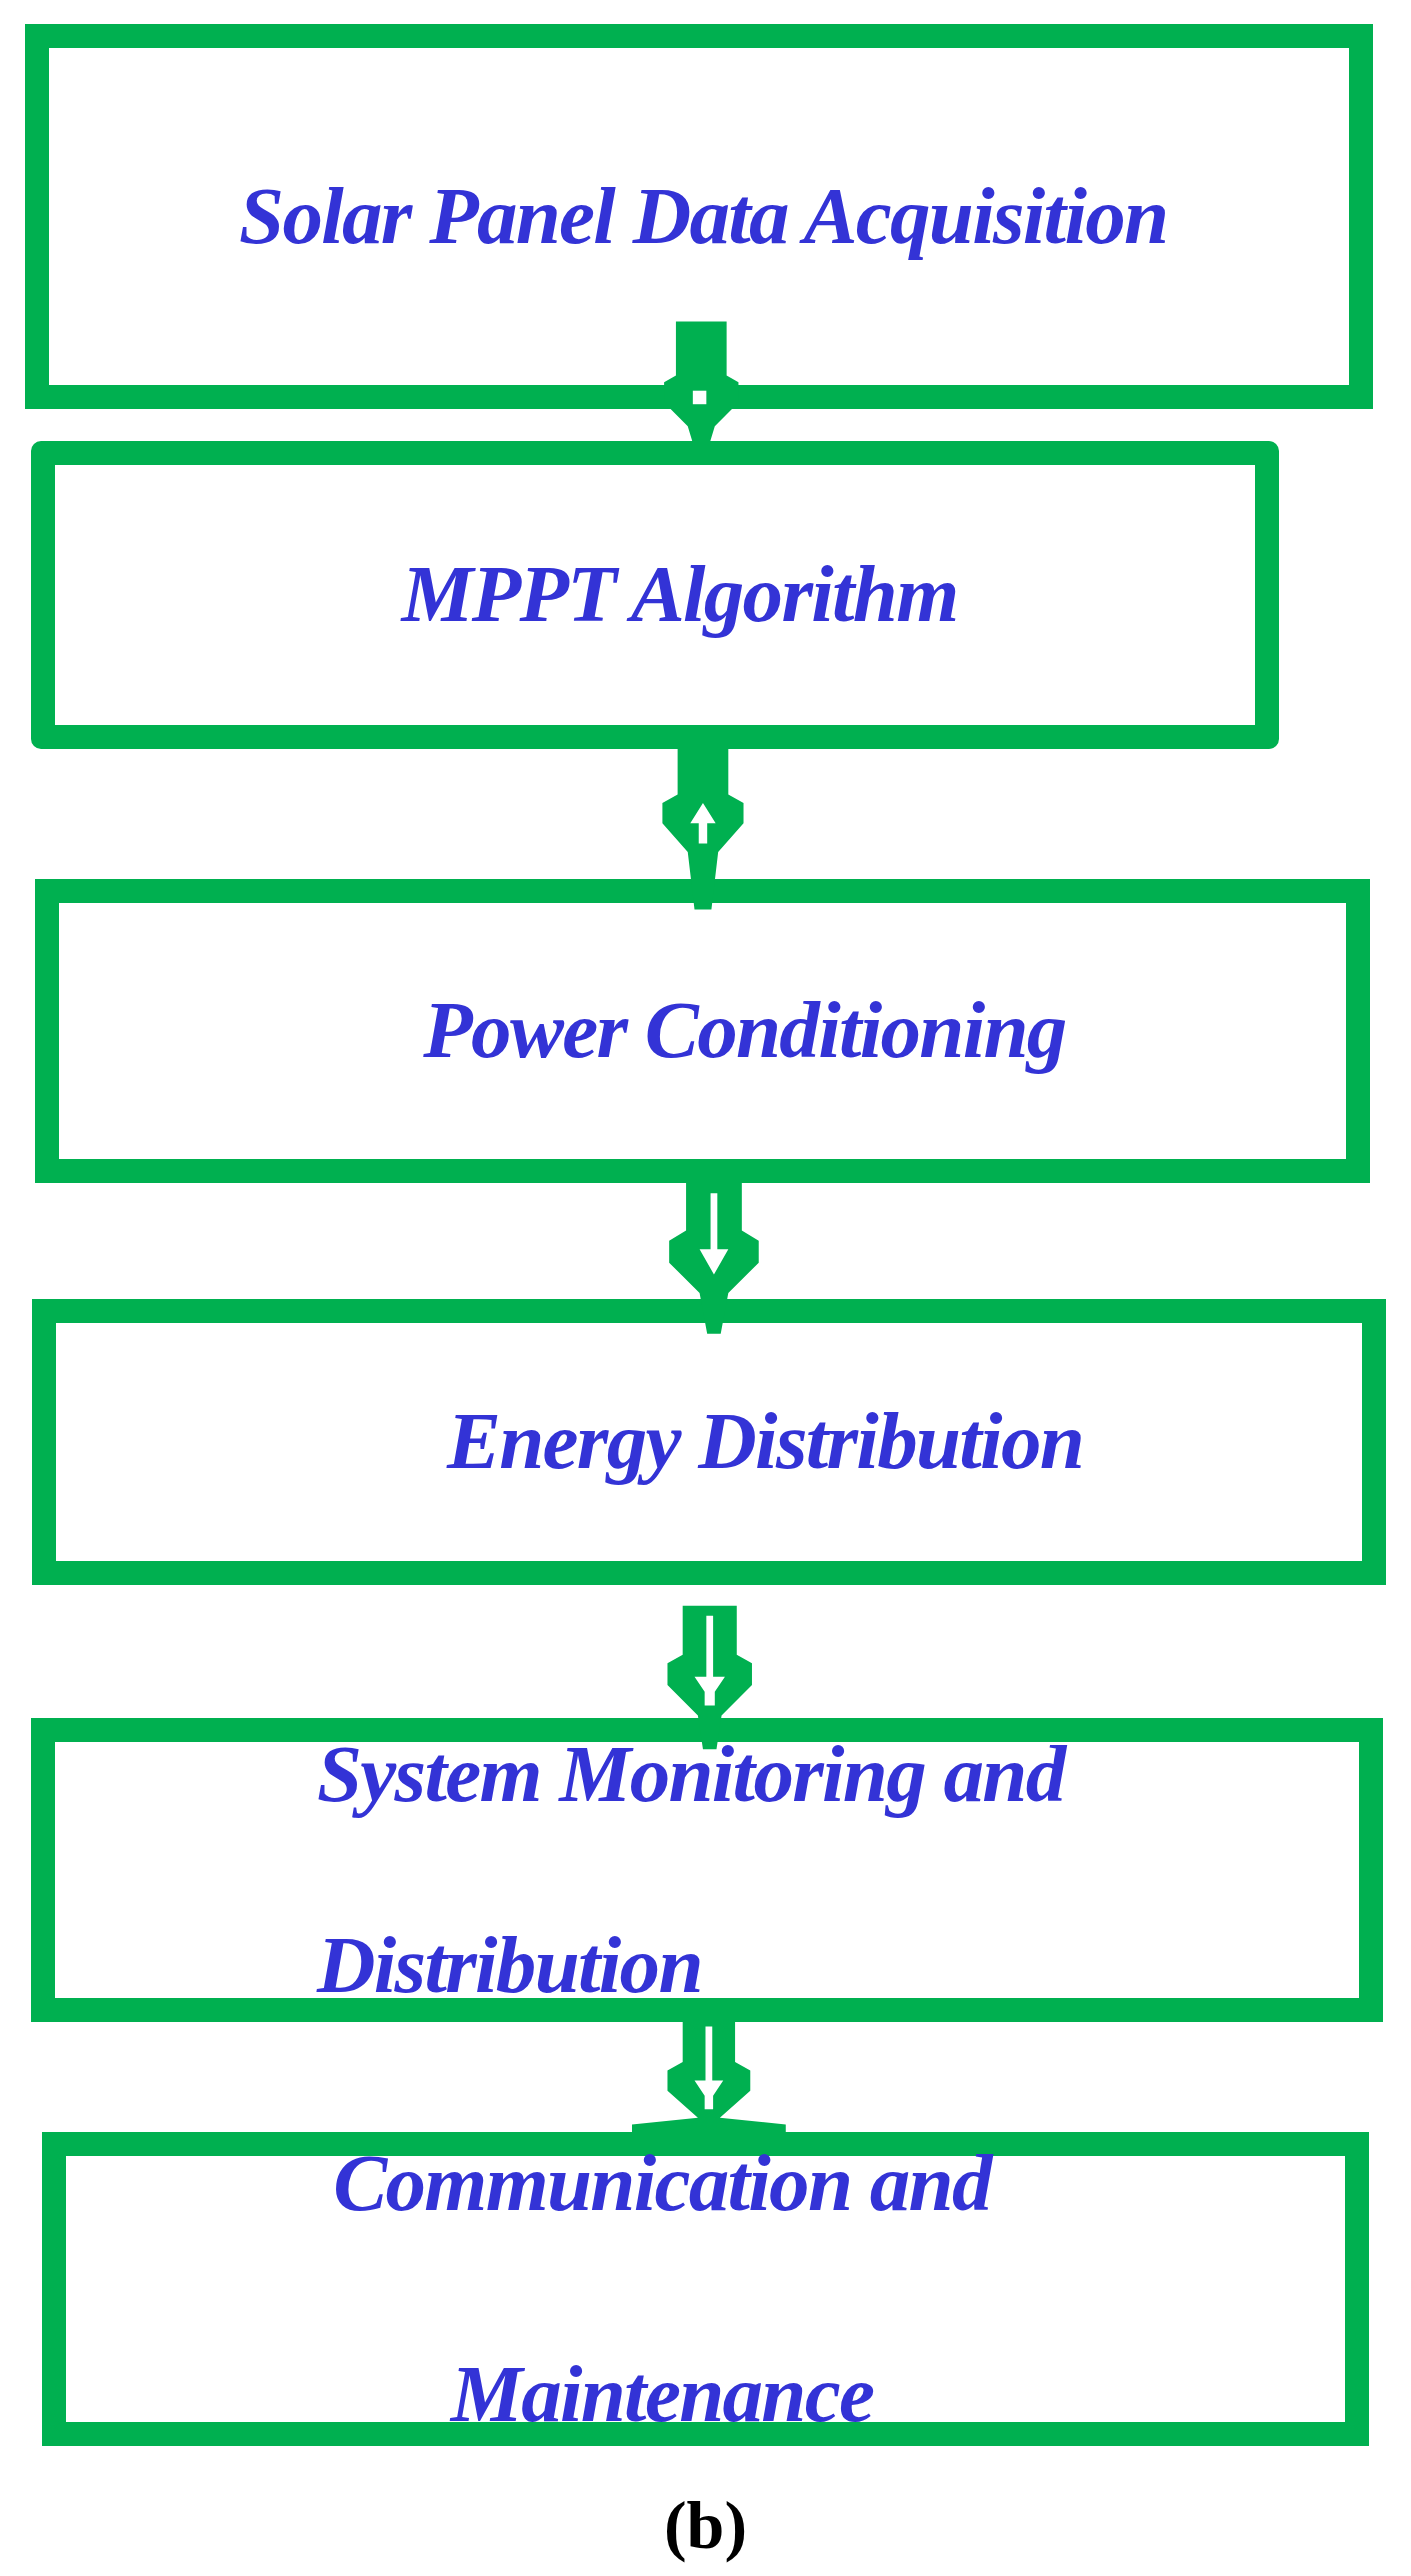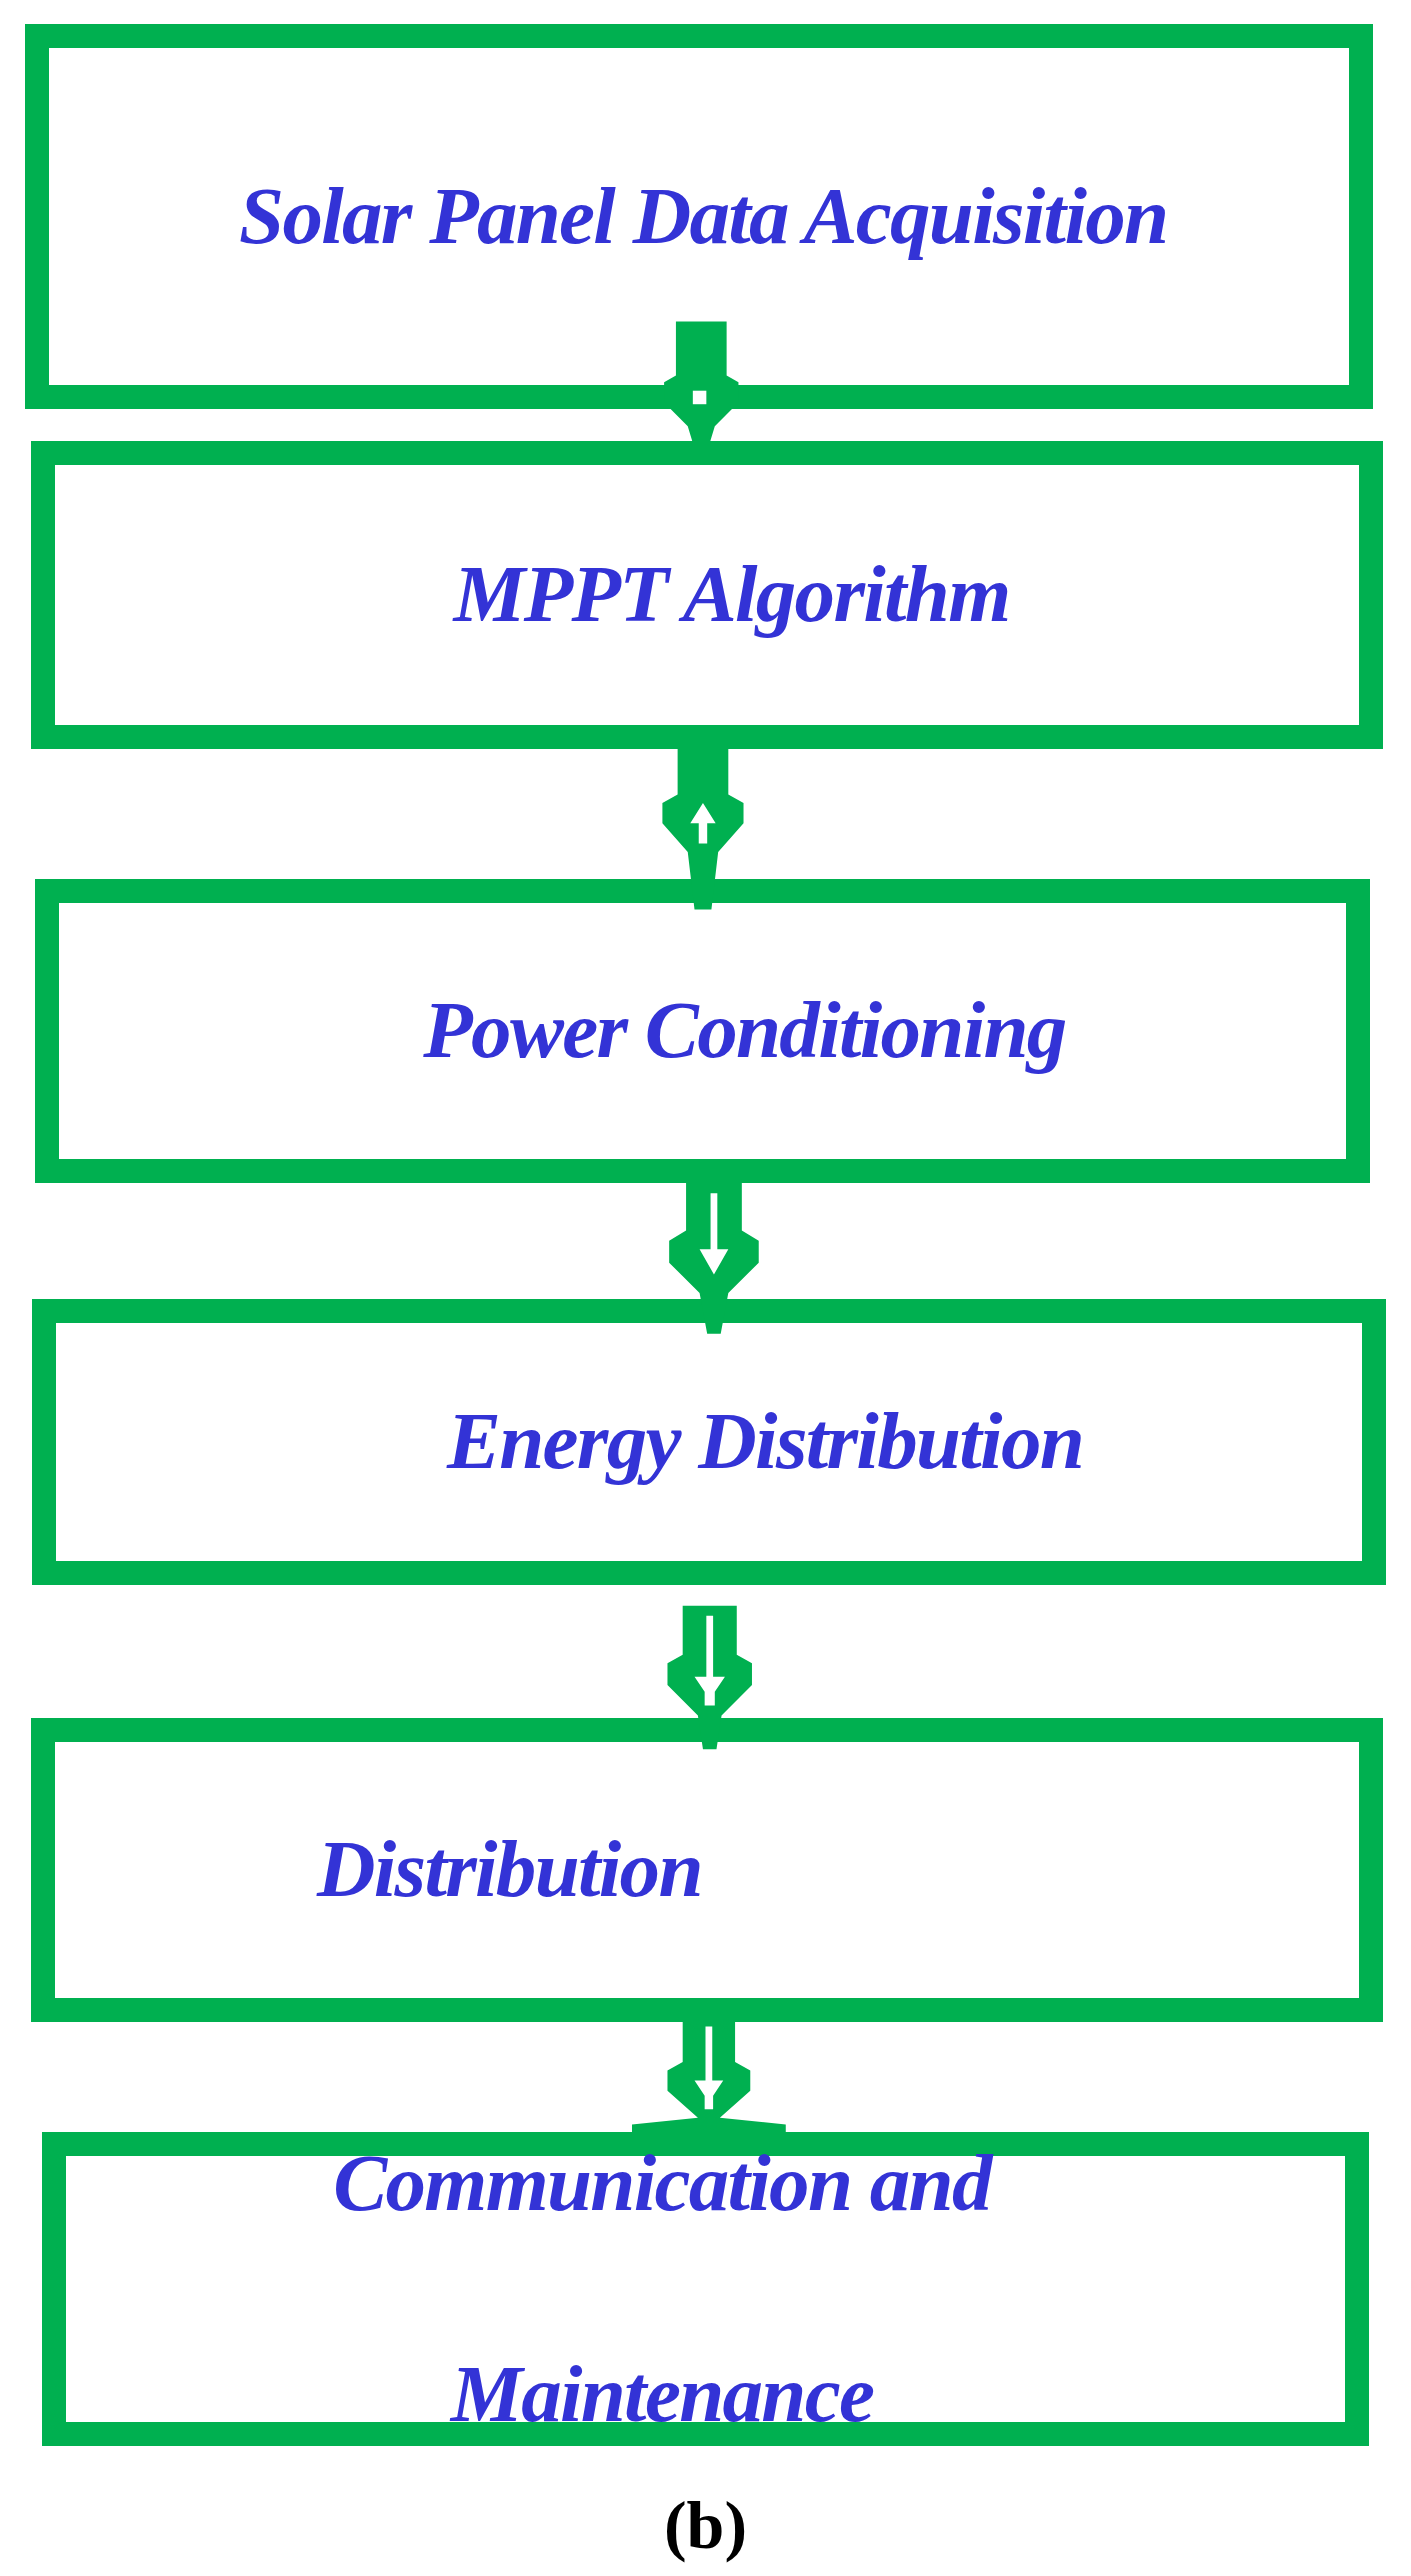--- a/index.html
+++ b/index.html
@@ -24,21 +24,21 @@
     font-style: italic;
     font-weight: bold;
     font-size: 81px;
     letter-spacing: -1.7px;
     line-height: 1.18;
     color: var(--text, #3333D6);
     text-align: center;
     white-space: pre-line;
   }
   .b1 { left: 25px;  top: 24px;   width: 1348px; height: 385px; }
-  .b2 { left: 31px;  top: 441px;  width: 1352px; height: 308px; }
+  .b2 { left: 31px;  top: 441px;  width: 1248px; height: 308px; border-radius: 10px; }
   .b3 { left: 35px;  top: 879px; width: 1335px; height: 304px; align-items: center; }
   .b4 { left: 32px;  top: 1299px; width: 1354px; height: 286px; }
   .b5 { left: 31px;  top: 1718px; width: 1352px; height: 304px; justify-content: flex-start; }
   .b6 { left: 42px;  top: 2132px; width: 1327px; height: 314px; padding-left: 39px; }
   .b1 .box-label { transform: translateX(4.2px); }
   .b2 .box-label { transform: translateX(24.5px); }
   .b3 .box-label { transform: translateX(42px); }
   .b4 .box-label { transform: translateX(56px); }
   .b5 .box-label { text-align: left; margin-left: 262px; }
   .b6 .box-label { transform: translateX(-63px); line-height: 1.3; }
@@ -87,20 +87,21 @@
   </div>
 
   <div class="box b4">
     <div class="box-label">
       <span class="line">Energy Distribution</span>
     </div>
   </div>
 
   <div class="box b5">
     <div class="box-label">
+      <span class="line">System Monitoring and</span>
       <span class="line">Distribution</span>
     </div>
   </div>
 
   <div class="box b6">
     <div class="box-label">
       <span class="line">Communication and</span>
       <span class="line">Maintenance</span>
     </div>
   </div>

